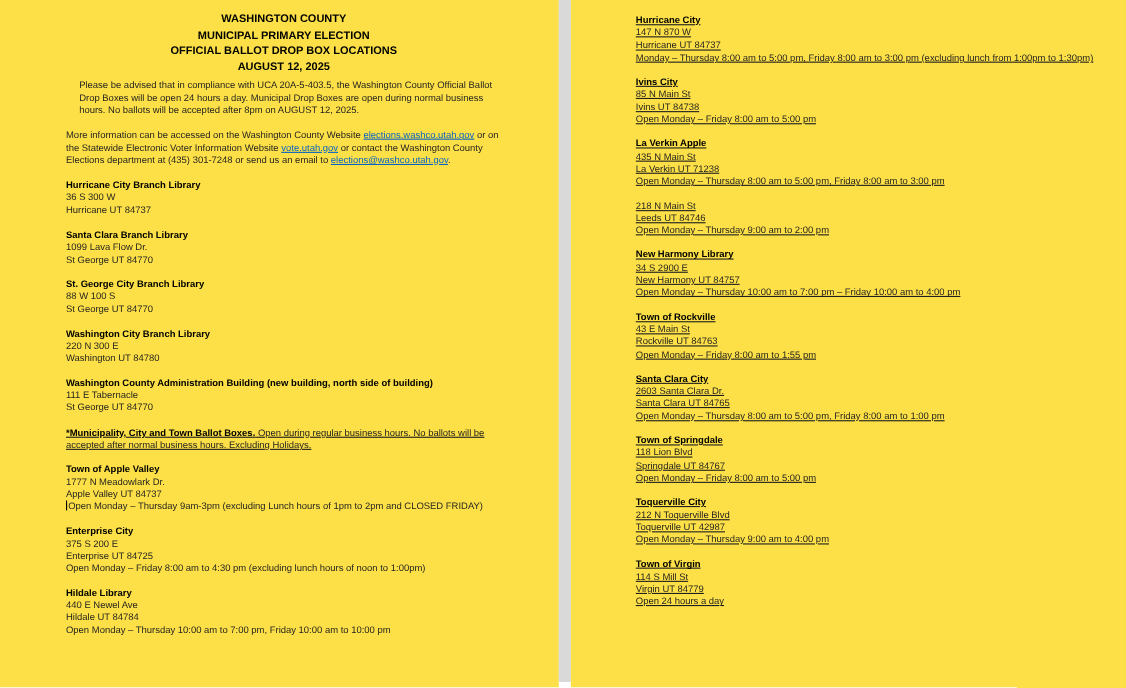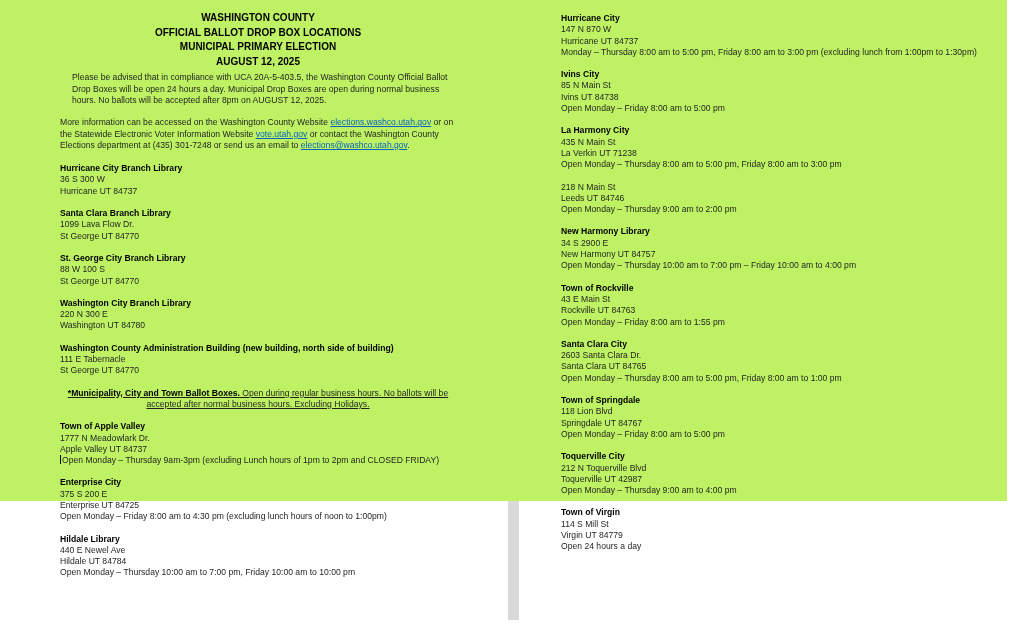--- a/index.html
+++ b/index.html
@@ -13,25 +13,25 @@
     font-family: "Liberation Sans", sans-serif;
     font-size: 8.6px;
     line-height: 11.3px;
     color: #1f1f1f;
     overflow: hidden;
     position: relative;
   }
   .page {
     position: absolute;
     top: 0;
-    background: #bef264;
-    height: 501px;
+    background: #fde047;
+    height: 625px;
   }
   .page-left { left: 0; width: 508px; }
-  .page-right { left: 502px; width: 505px; }
+  .page-right { left: 519px; width: 505px; text-decoration: underline; }
   .page-divider {
     position: absolute;
     left: 508px;
     top: 0;
     width: 11px;
     height: 620px;
     background: #d9d9d9;
   }
   .left-content {
     padding: 11px 0 0 60px;
@@ -49,21 +49,20 @@
     color: #000000;
   }
   p { margin: 0; }
   .para1 { margin: 3px 0 11px 12px; }
   .para2 { margin: 0 0 12px 0; }
   .entry { margin-bottom: 11px; }
   .entry-name { font-weight: bold; color: #000000; }
   .note {
     margin-bottom: 11px;
     text-decoration: underline;
-    text-align: center;
   }
   .note-bold { font-weight: bold; color: #000000; }
   .link {
     color: #0563C1;
     text-decoration: underline;
     cursor: pointer;
   }
   .caret {
     display: inline-block;
     width: 1px;
@@ -74,22 +73,22 @@
   }
 </style>
 </head>
 <body>
 
 <div class="page page-left">
   <div class="left-content">
 
     <div class="doc-title">
       <div>WASHINGTON COUNTY</div>
+      <div>MUNICIPAL PRIMARY ELECTION</div>
       <div>OFFICIAL BALLOT DROP BOX LOCATIONS</div>
-      <div>MUNICIPAL PRIMARY ELECTION</div>
       <div>AUGUST 12, 2025</div>
     </div>
 
     <p class="para1">Please be advised that in compliance with UCA 20A-5-403.5, the Washington County Official Ballot Drop Boxes will be open 24 hours a day. Municipal Drop Boxes are open during normal business hours. No ballots will be accepted after 8pm on AUGUST 12, 2025.</p>
 
     <p class="para2"><span>More information can be accessed on the Washington County Website </span><a class="link">elections.washco.utah.gov</a><span> or on the Statewide Electronic Voter Information Website </span><a class="link">vote.utah.gov</a><span> or contact the Washington County Elections department at (435) 301-7248 or send us an email to </span><a class="link">elections@washco.utah.gov</a><span>.</span></p>
 
     <div>
         <div class="entry">
     <div class="entry-name">Hurricane City Branch Library</div>
@@ -155,21 +154,21 @@
           <div class="entry-line">Hurricane UT 84737</div>
           <div class="entry-line">Monday – Thursday 8:00 am to 5:00 pm, Friday 8:00 am to 3:00 pm (excluding lunch from 1:00pm to 1:30pm)</div>
         </div>
         <div class="entry">
     <div class="entry-name">Ivins City</div>
   <div class="entry-line">85 N Main St</div>
           <div class="entry-line">Ivins UT 84738</div>
           <div class="entry-line">Open Monday – Friday 8:00 am to 5:00 pm</div>
         </div>
         <div class="entry">
-    <div class="entry-name">La Harmony City</div>
+    <div class="entry-name">La Verkin Apple</div>
   <div class="entry-line">435 N Main St</div>
           <div class="entry-line">La Verkin UT 71238</div>
           <div class="entry-line">Open Monday – Thursday 8:00 am to 5:00 pm, Friday 8:00 am to 3:00 pm</div>
         </div>
         <div class="entry">
   <div class="entry-line">218 N Main St</div>
           <div class="entry-line">Leeds UT 84746</div>
           <div class="entry-line">Open Monday – Thursday 9:00 am to 2:00 pm</div>
         </div>
         <div class="entry">

